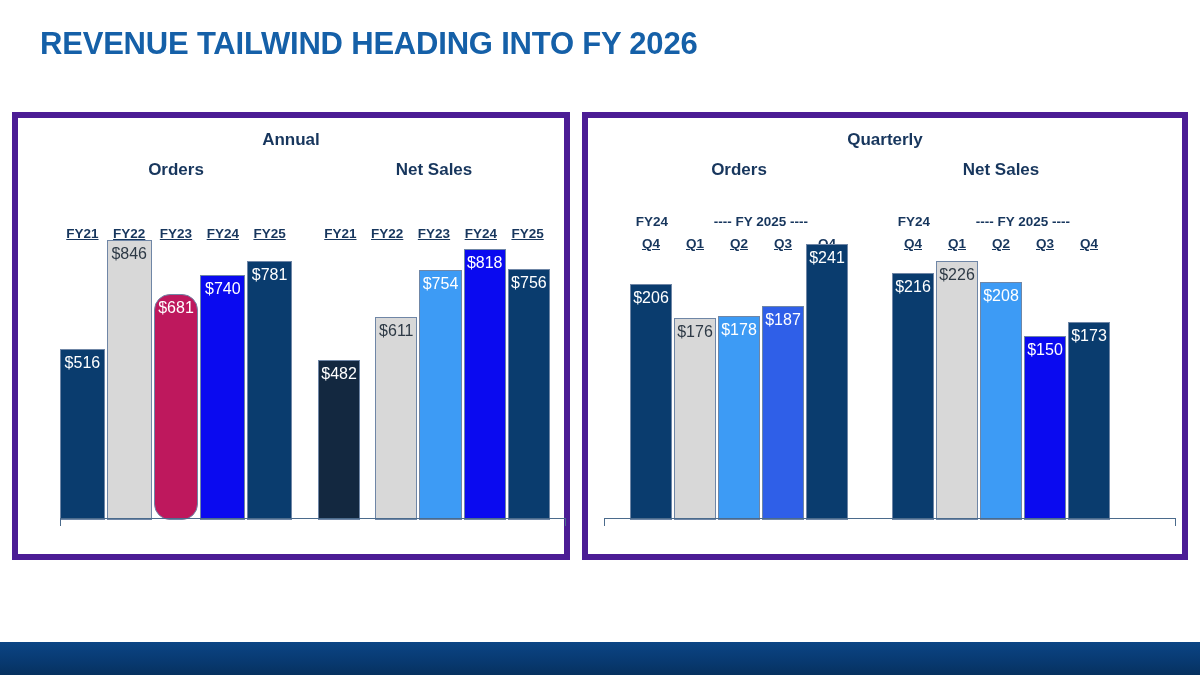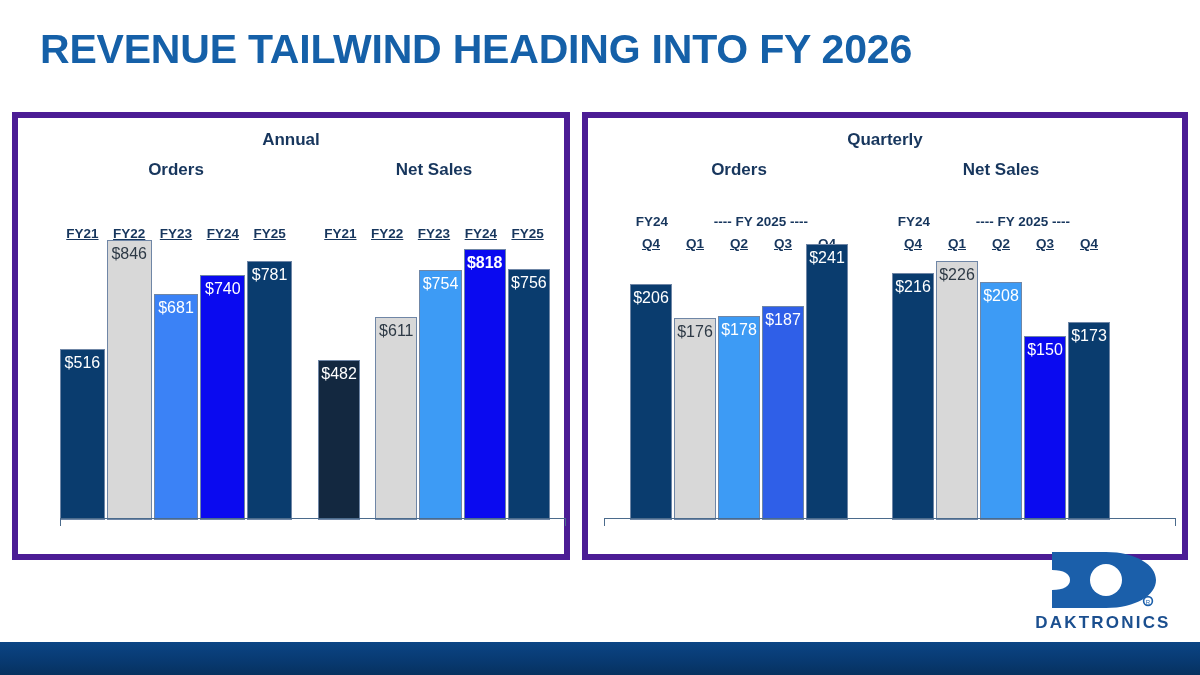--- a/index.html
+++ b/index.html
@@ -17,21 +17,21 @@
     width: 1200px;
     height: 675px;
     background: #ffffff;
   }
 
   
   #slide-title {
     position: absolute;
     left: 40px;
     top: 26px;
-    font-size: 41px;
+    font-size: 31px;
     font-weight: bold;
     letter-spacing: -0.2px;
     color: #1560a8;
     white-space: nowrap;
   }
 
   
   .panel {
     position: absolute;
     top: 112px;
@@ -190,21 +190,21 @@
               <div class="bar" style="height: 171px; background: rgb(10, 60, 110);">
                 <span class="bar-label light">$516</span>
               </div>
             </div>
             <div class="barwrap" style="flex: 1 1 0px; margin-right: 2px;">
               <div class="bar" style="height: 280px; background: rgb(216, 216, 216);">
                 <span class="bar-label dark">$846</span>
               </div>
             </div>
             <div class="barwrap" style="flex: 1 1 0px; margin-right: 2px;">
-              <div class="bar" style="height: 226px; background: #3b82f6;">
+              <div class="bar" style="height: 226px; background: #be185d; border-radius: 16px;">
                 <span class="bar-label light">$681</span>
               </div>
             </div>
             <div class="barwrap" style="flex: 1 1 0px; margin-right: 2px;">
               <div class="bar" style="height: 245px; background: rgb(10, 10, 240);">
                 <span class="bar-label light">$740</span>
               </div>
             </div>
             <div class="barwrap" style="flex: 1 1 0px; margin-right: 0px;">
               <div class="bar" style="height: 259px; background: rgb(10, 60, 110);">
@@ -234,21 +234,21 @@
             <div class="barwrap" style="flex: 1 1 0px; margin-right: 2px; padding-left: 13px;">
               <div class="bar" style="height: 203px; background: rgb(216, 216, 216);">
                 <span class="bar-label dark">$611</span>
               </div>
             </div>
             <div class="barwrap" style="flex: 1 1 0px; margin-right: 2px;">
               <div class="bar" style="height: 250px; background: rgb(61, 155, 245);">
                 <span class="bar-label light">$754</span>
               </div>
             </div>
-            <div class="barwrap" style="flex: 1 1 0px; margin-right: 2px; font-weight: bold;">
+            <div class="barwrap" style="flex: 1 1 0px; margin-right: 2px;">
               <div class="bar" style="height: 271px; background: rgb(10, 10, 240);">
                 <span class="bar-label light">$818</span>
               </div>
             </div>
             <div class="barwrap" style="flex: 1 1 0px; margin-right: 0px;">
               <div class="bar" style="height: 251px; background: rgb(10, 60, 110);">
                 <span class="bar-label light">$756</span>
               </div>
             </div>
           </div>
@@ -345,24 +345,15 @@
                 <span class="bar-label light">$173</span>
               </div>
             </div>
           </div>
       </div>
     </div>
 
     <div class="axis" style="left:16px; width:572px;"></div>
   </div>
 
-  <div id="logo">
-    <svg id="logo-mark" width="118" height="62" viewBox="0 0 118 62">
-      <path d="M8 3 H62 C92 3 112 16 112 31 C112 46 92 59 62 59 H8 V41 C20 41 26 37 26 31 C26 25 20 21 8 21 Z" fill="#1b5faa"></path>
-      <circle cx="62" cy="31" r="16" fill="#ffffff"></circle>
-      <circle cx="104" cy="52" r="4.4" fill="none" stroke="#1b5faa" stroke-width="1.6"></circle>
-      <text x="104" y="55" font-size="6" fill="#1b5faa" text-anchor="middle" font-family="Liberation Sans, sans-serif">R</text>
-    </svg>
-    <div id="logo-text">DAKTRONICS</div>
-  </div>
 
   <div id="footer"></div>
 </div>
 
 </body></html>

